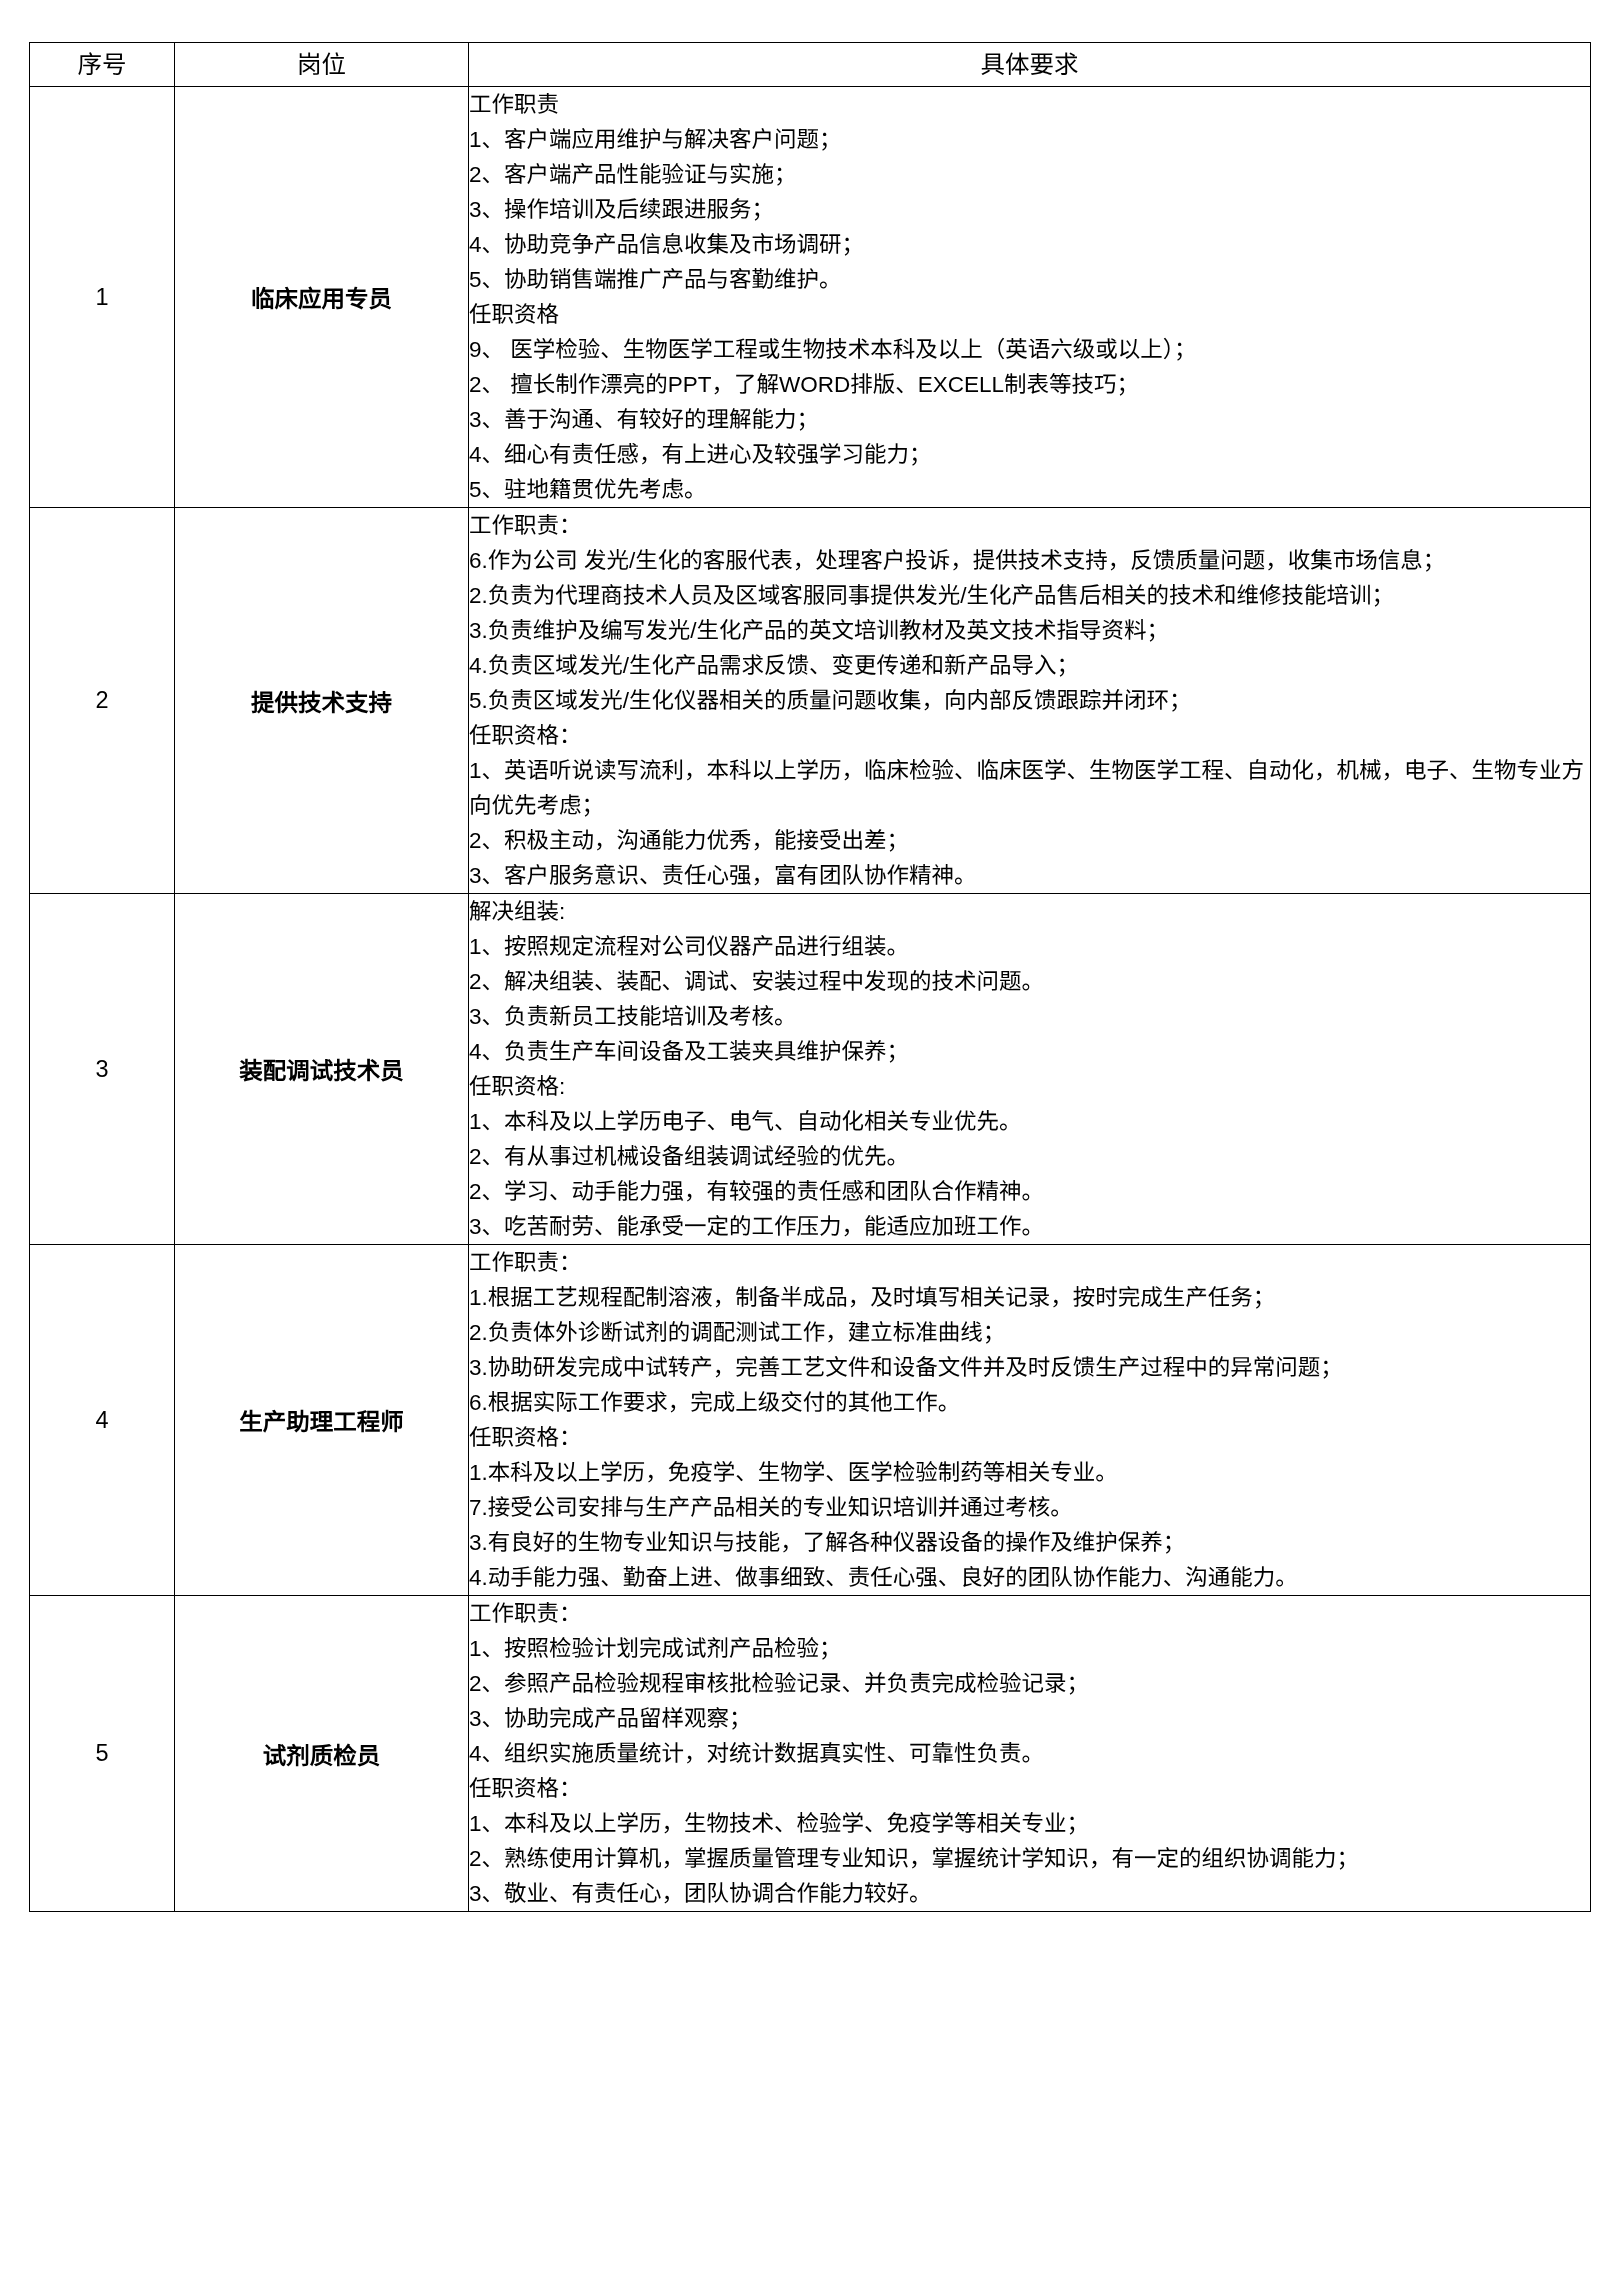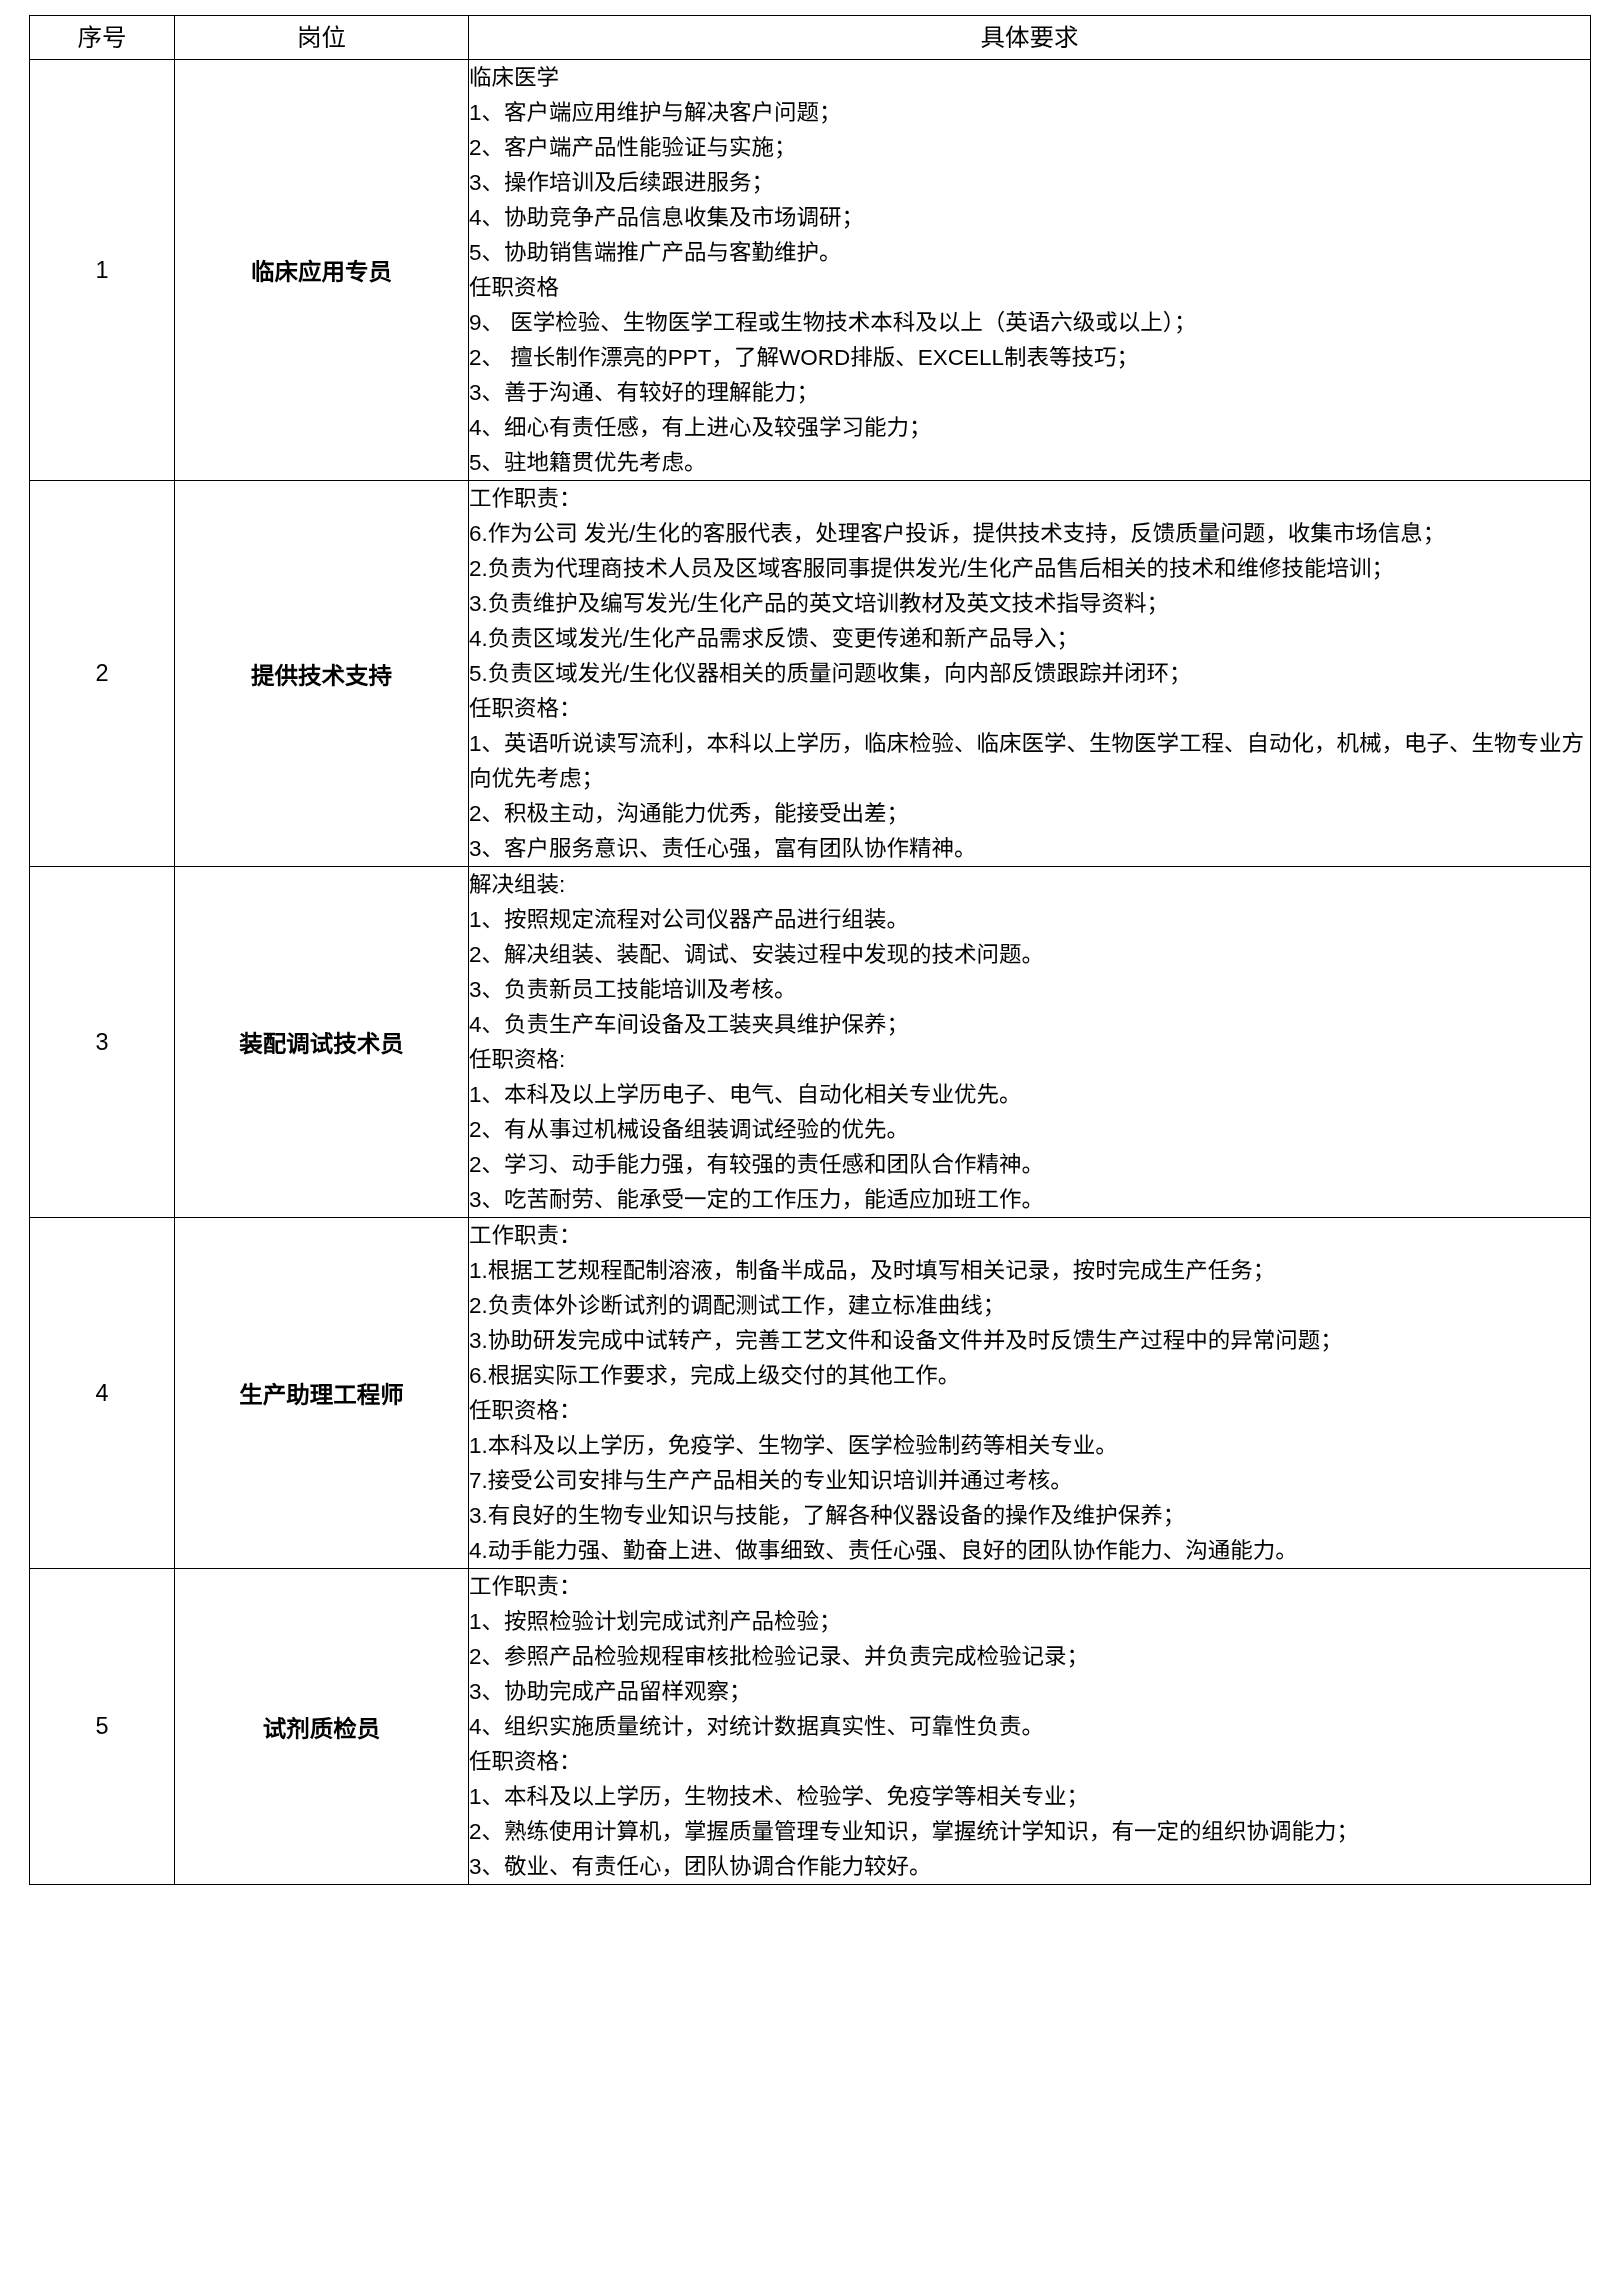--- a/index.html
+++ b/index.html
@@ -8,21 +8,21 @@
     background: #ffffff;
   }
   body {
     font-family: "Liberation Sans", "DejaVu Sans", sans-serif;
     color: #000000;
   }
   .page {
     width: 1620px;
     min-height: 2292px;
     box-sizing: border-box;
-    padding: 15px 29px 29px 29px;
+    padding: 42px 29px 29px 29px;
     background: #ffffff;
   }
   table.job-table {
     border-collapse: collapse;
     width: 1561px;
     table-layout: fixed;
   }
   table.job-table th,
   table.job-table td {
     border: 1px solid #000000;
@@ -80,21 +80,21 @@
         <th>具体要求</th>
       </tr>
     </thead>
     <tbody>
 
       <tr>
         <td class="cell-index">1</td>
         <td class="cell-position">临床应用专员</td>
         <td class="cell-detail">
           <div class="detail-block">
-            <span class="detail-line">临床医学</span>
+            <span class="detail-line">工作职责</span>
             <span class="detail-line">1、客户端应用维护与解决客户问题；</span>
             <span class="detail-line">2、客户端产品性能验证与实施；</span>
             <span class="detail-line">3、操作培训及后续跟进服务；</span>
             <span class="detail-line">4、协助竞争产品信息收集及市场调研；</span>
             <span class="detail-line">5、协助销售端推广产品与客勤维护。</span>
             <span class="detail-line">任职资格</span>
             <span class="detail-line">9、 医学检验、生物医学工程或生物技术本科及以上（英语六级或以上）；</span>
             <span class="detail-line">2、 擅长制作漂亮的PPT，了解WORD排版、EXCELL制表等技巧；</span>
             <span class="detail-line">3、善于沟通、有较好的理解能力；</span>
             <span class="detail-line">4、细心有责任感，有上进心及较强学习能力；</span>

